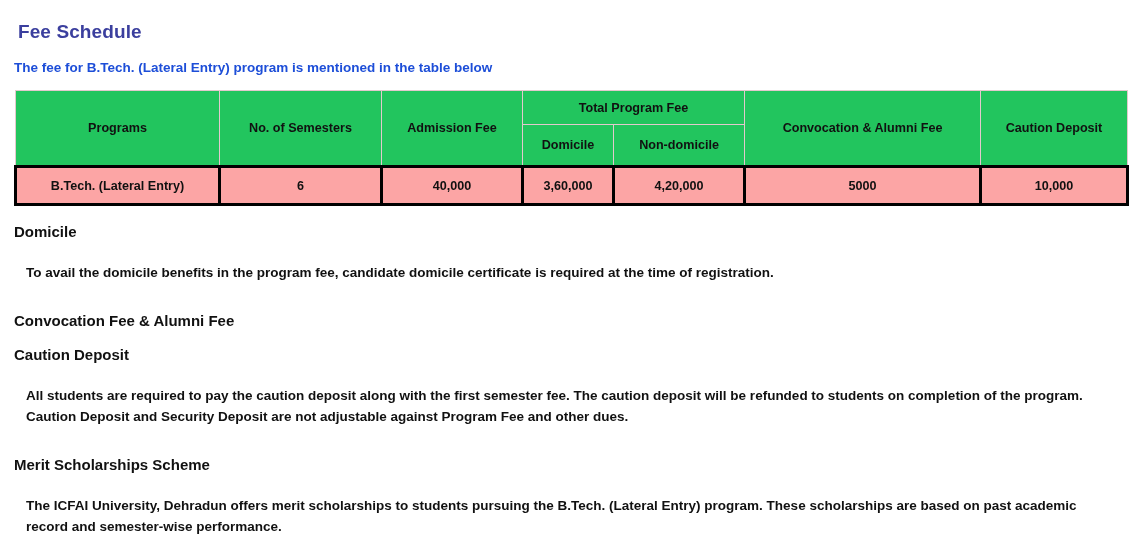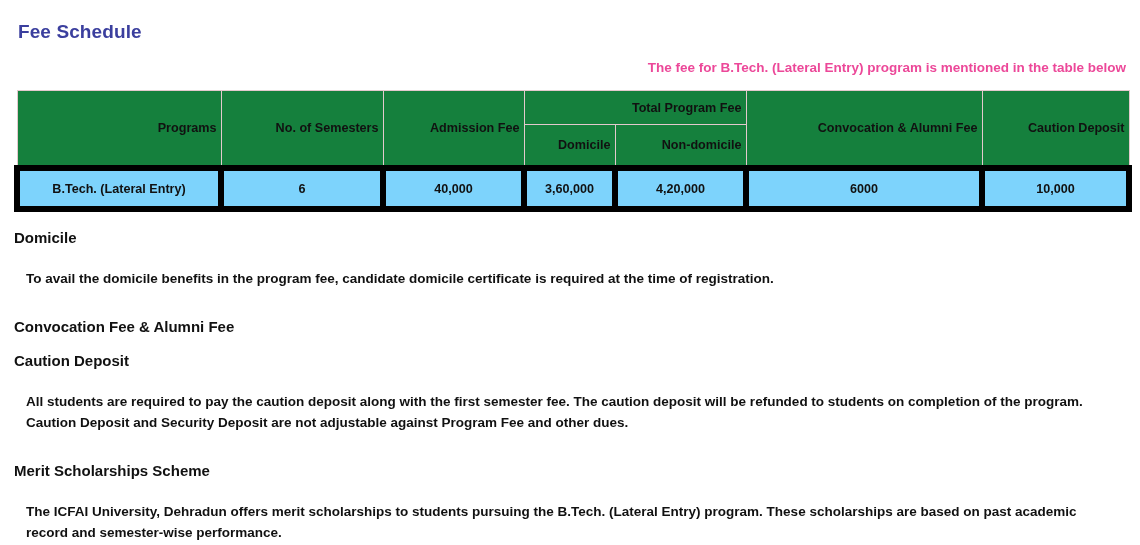--- a/index.html
+++ b/index.html
@@ -22,57 +22,55 @@
     color: #3b3f9e;
     font-size: 19px;
     font-weight: bold;
     margin: 4px;
     padding-top: 17px;
     letter-spacing: 0.1px;
   }
   .intro {
     font-size: 13.5px;
     font-weight: bold;
-    color: #ec4899;
+    color: #1d4ed8;
     margin: 0;
     padding-top: 13px;
-    text-align: right;
   }
   table.fee-table {
     border-collapse: collapse;
     width: 1113px;
     margin-top: 15px;
     table-layout: fixed;
   }
   table.fee-table th,
   table.fee-table td {
     border: 1px solid #e3c9cd;
     font-size: 12.6px;
     font-weight: bold;
     text-align: center;
     color: #111111;
     padding: 0 4px;
   }
   table.fee-table thead th {
-    background: #15803d;
-    text-align: right;
+    background: #22c55e;
   }
   table.fee-table thead tr.row-a th {
     height: 33px;
   }
   table.fee-table thead tr.row-a th.tall {
     height: 73px;
     margin-top: 40px;
   }
   table.fee-table thead tr.row-b th {
     height: 40px;
   }
   table.fee-table tbody td {
-    background: #7dd3fc;
-    border: 6px solid #000000;
+    background: #fca5a5;
+    border: 3px solid #000000;
     height: 35px;
   }
   .col-programs   { width: 204px; }
   .col-semesters  { width: 162px; }
   .col-admission  { width: 141px; }
   .col-domicile   { width: 91px; }
   .col-nondom     { width: 131px; }
   .col-convo      { width: 236px; }
   .col-caution    { width: 147px; }
 
@@ -128,21 +126,21 @@
         <th>Non-domicile</th>
       </tr>
     </thead>
     <tbody>
       <tr>
         <td>B.Tech. (Lateral Entry)</td>
         <td>6</td>
         <td>40,000</td>
         <td>3,60,000</td>
         <td>4,20,000</td>
-        <td>6000</td>
+        <td>5000</td>
         <td>10,000</td>
       </tr>
     </tbody>
   </table>
 
   <div class="section">
     <h2 class="section-title">Domicile</h2>
     <p class="section-body">To avail the domicile benefits in the program fee, candidate domicile certificate is required at the time of registration.</p>
   </div>
 

